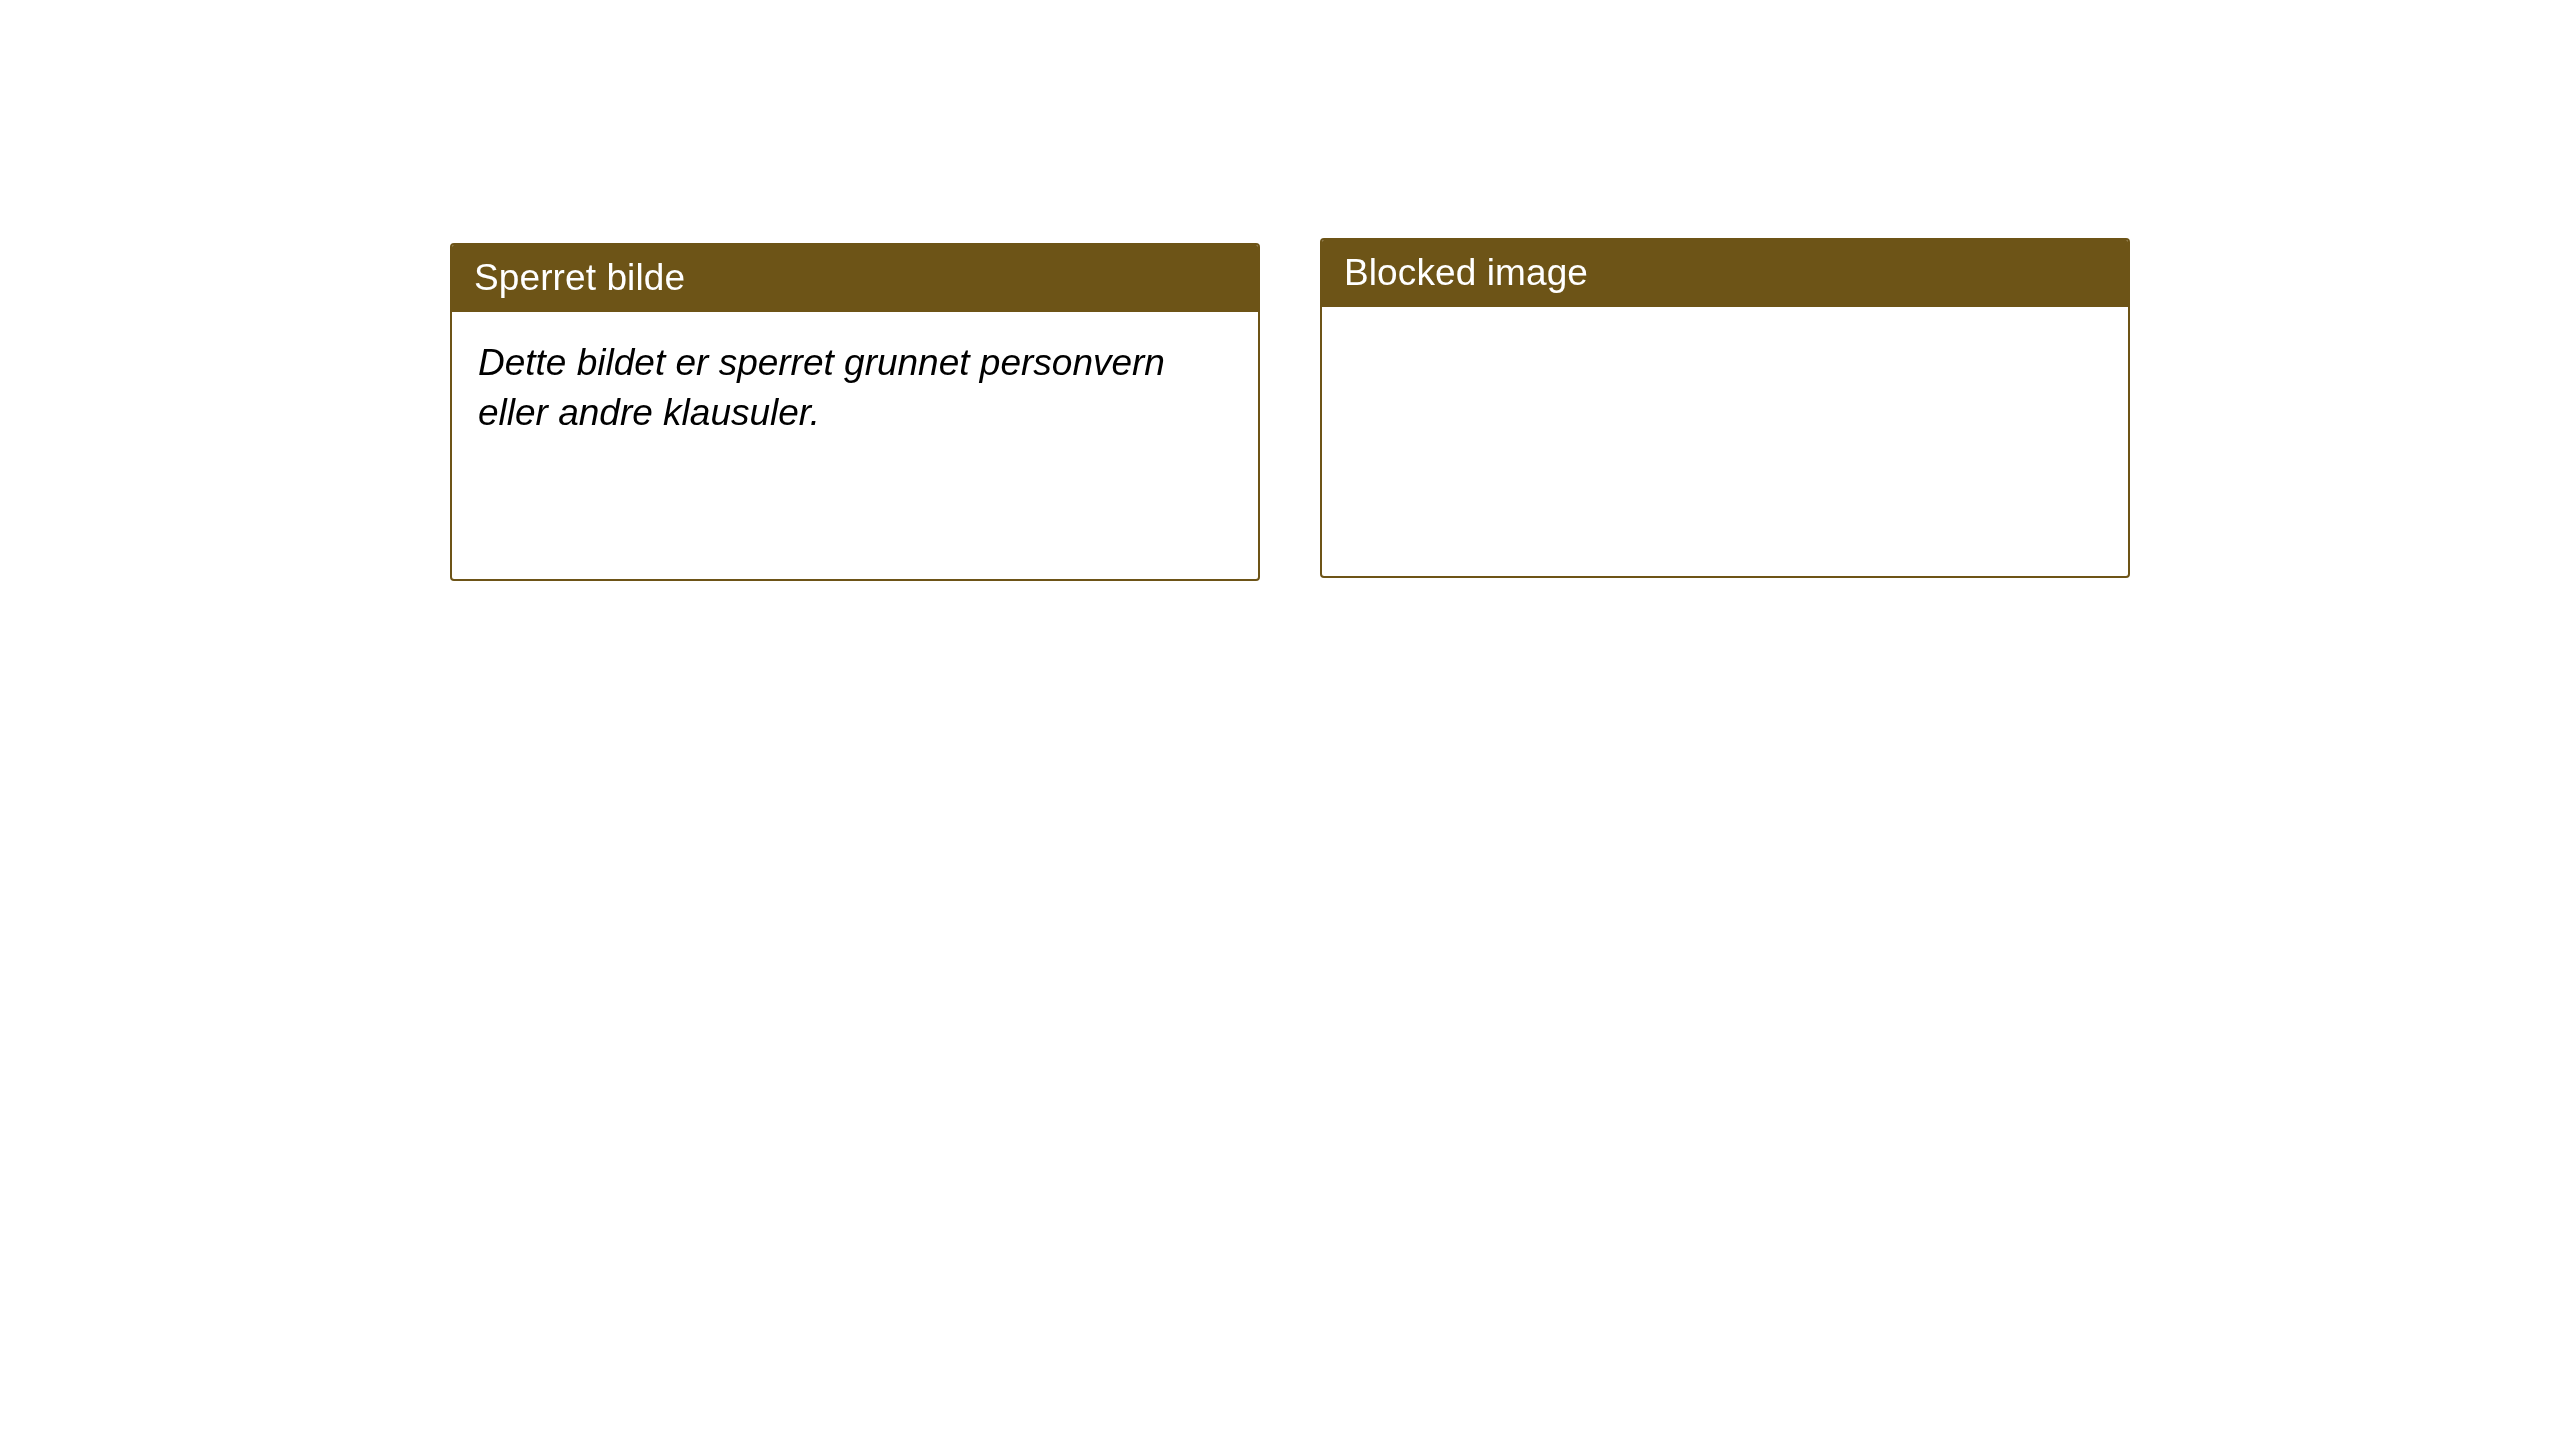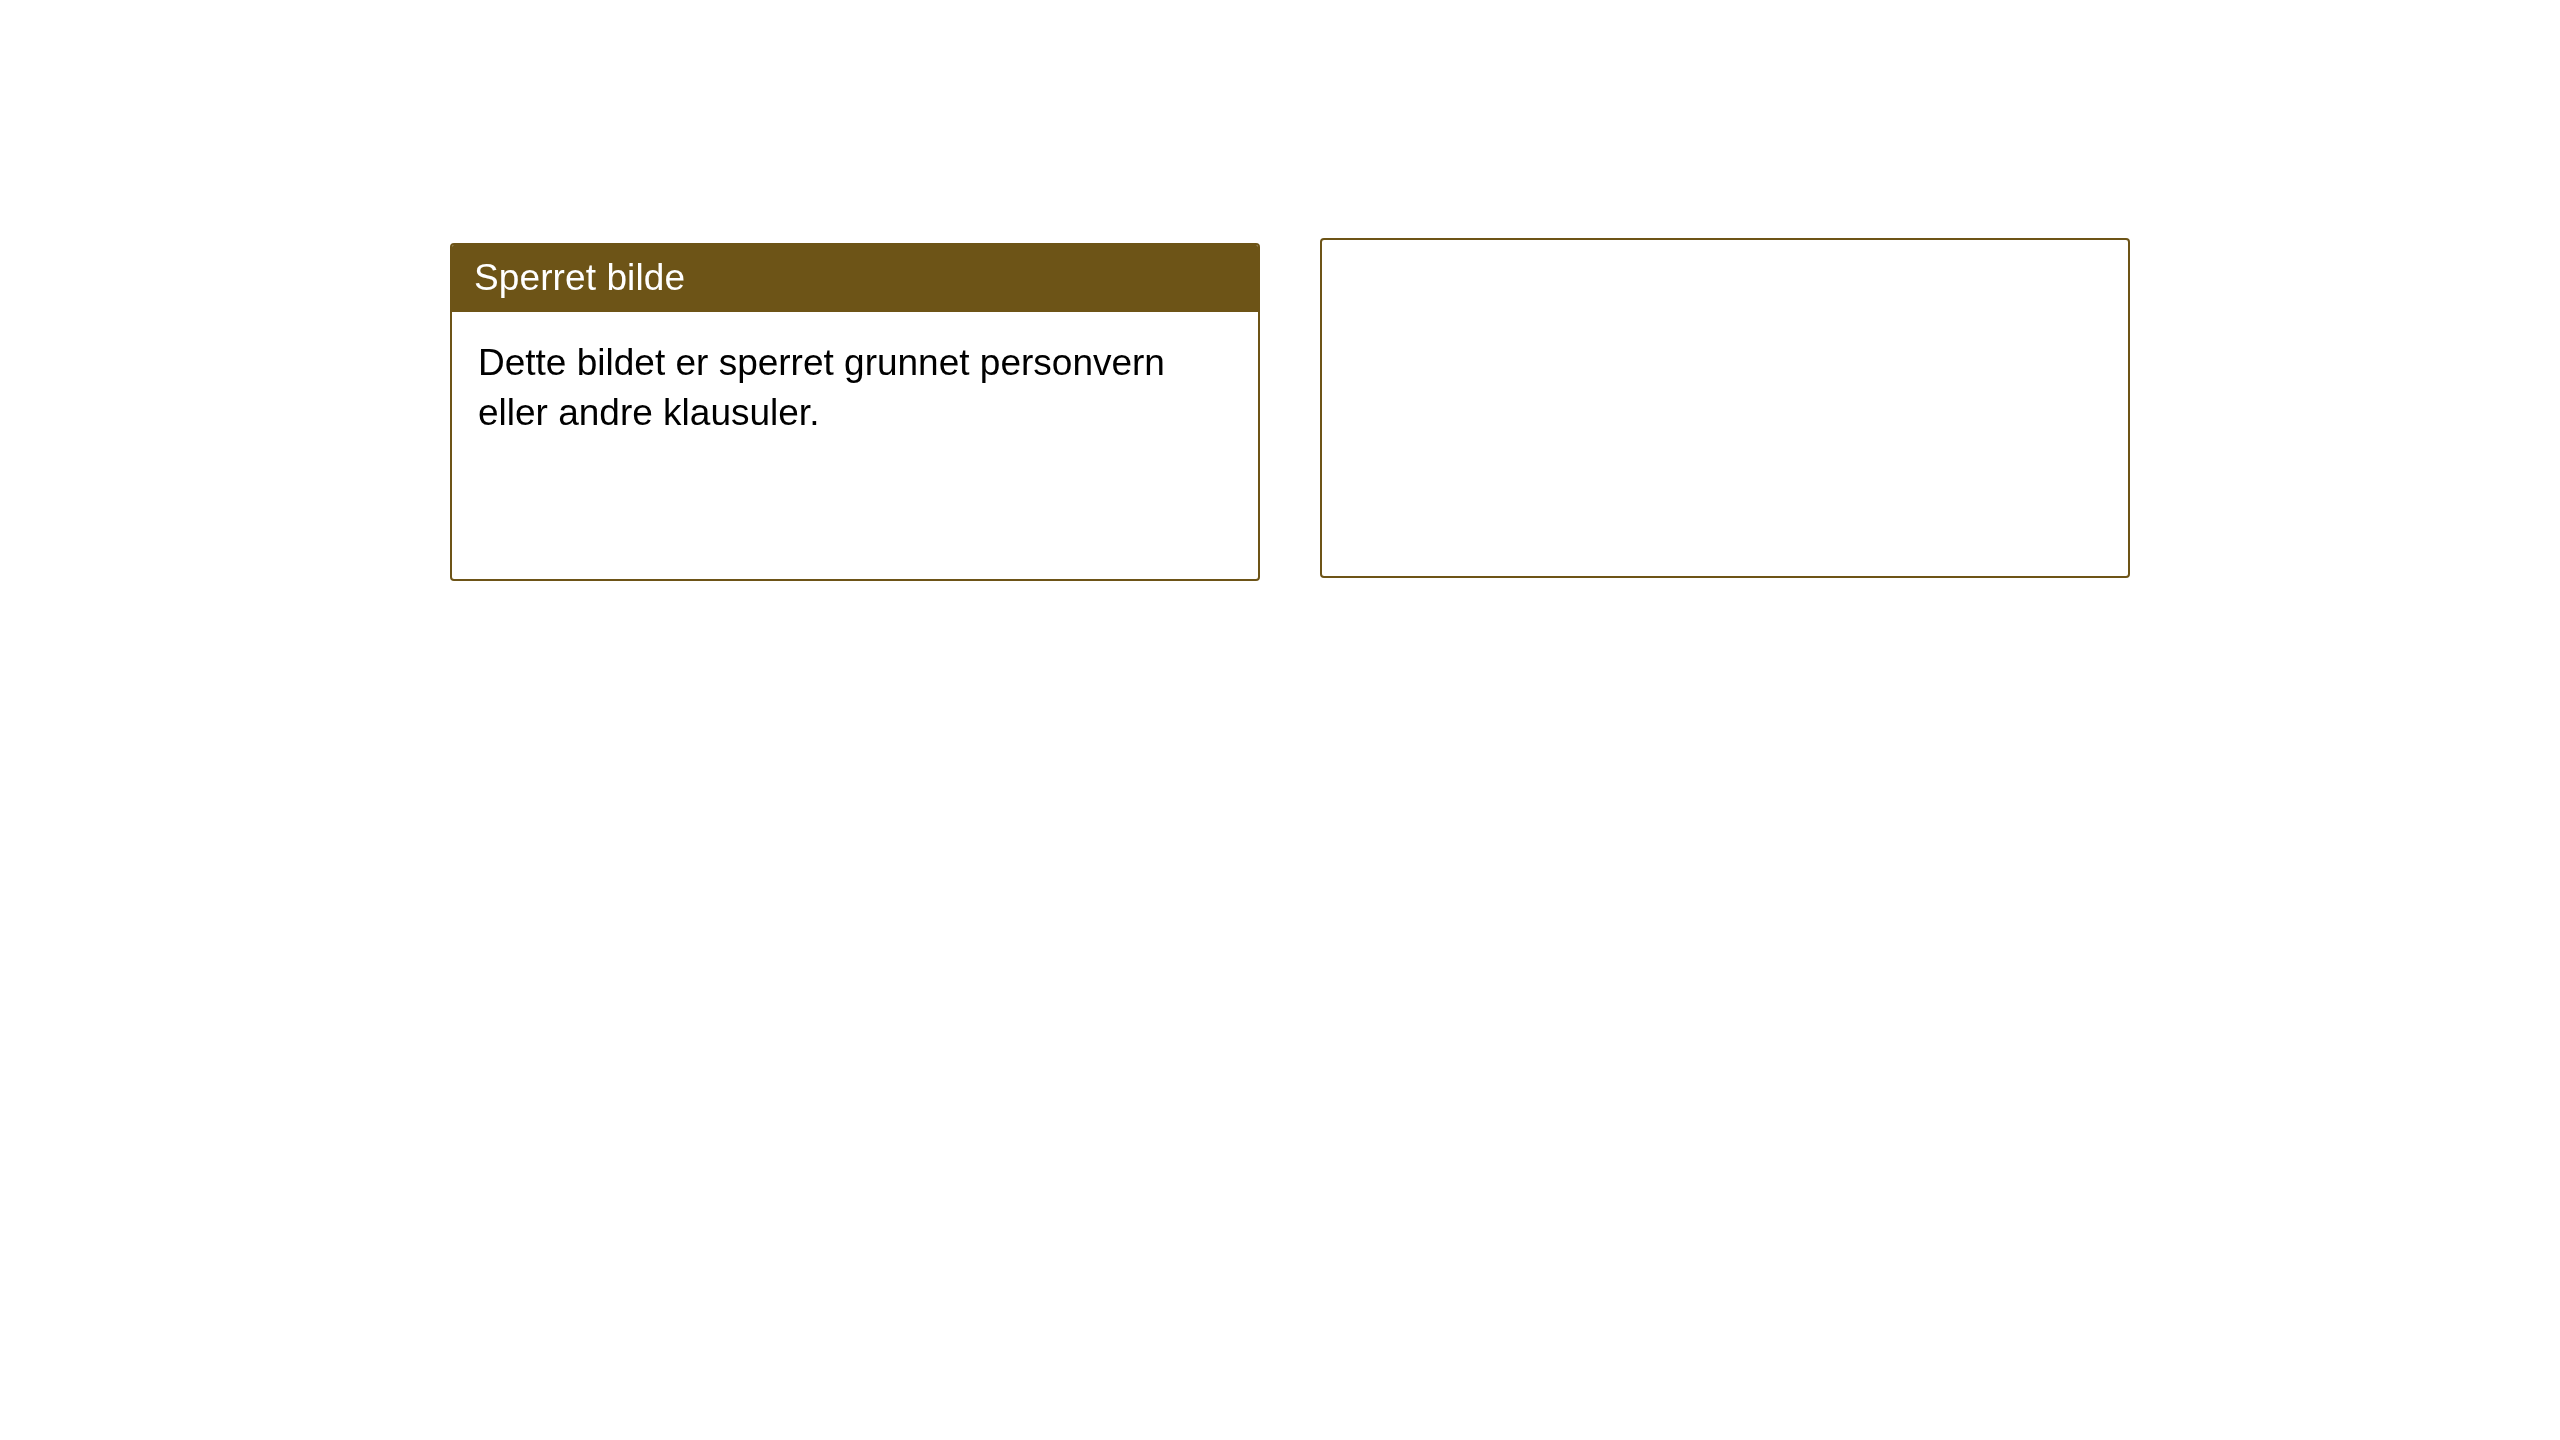--- a/index.html
+++ b/index.html
@@ -40,20 +40,21 @@
   }
   .notice-card .card-body {
     box-sizing: border-box;
     padding: 26px 24px 24px 26px;
     color: #000000;
     font-size: 37px;
     line-height: 1.36;
   }
   .notice-card .card-body p {
     margin: 0;
+    font-style: italic;
   }
 
   
   #card-no {
     left: 450px;
     top: 243px;
     width: 810px;
     height: 338px;
   }
   
@@ -70,15 +71,16 @@
 <div class="stage">
 
   <div class="notice-card" id="card-no">
     <div class="card-header">Sperret bilde</div>
     <div class="card-body">
       <p>Dette bildet er sperret grunnet personvern eller andre klausuler.</p>
     </div>
   </div>
 
   <div class="notice-card" id="card-en">
+    <div class="card-header">Blocked image</div>
   </div>
 
 </div>
 
 </body></html>

